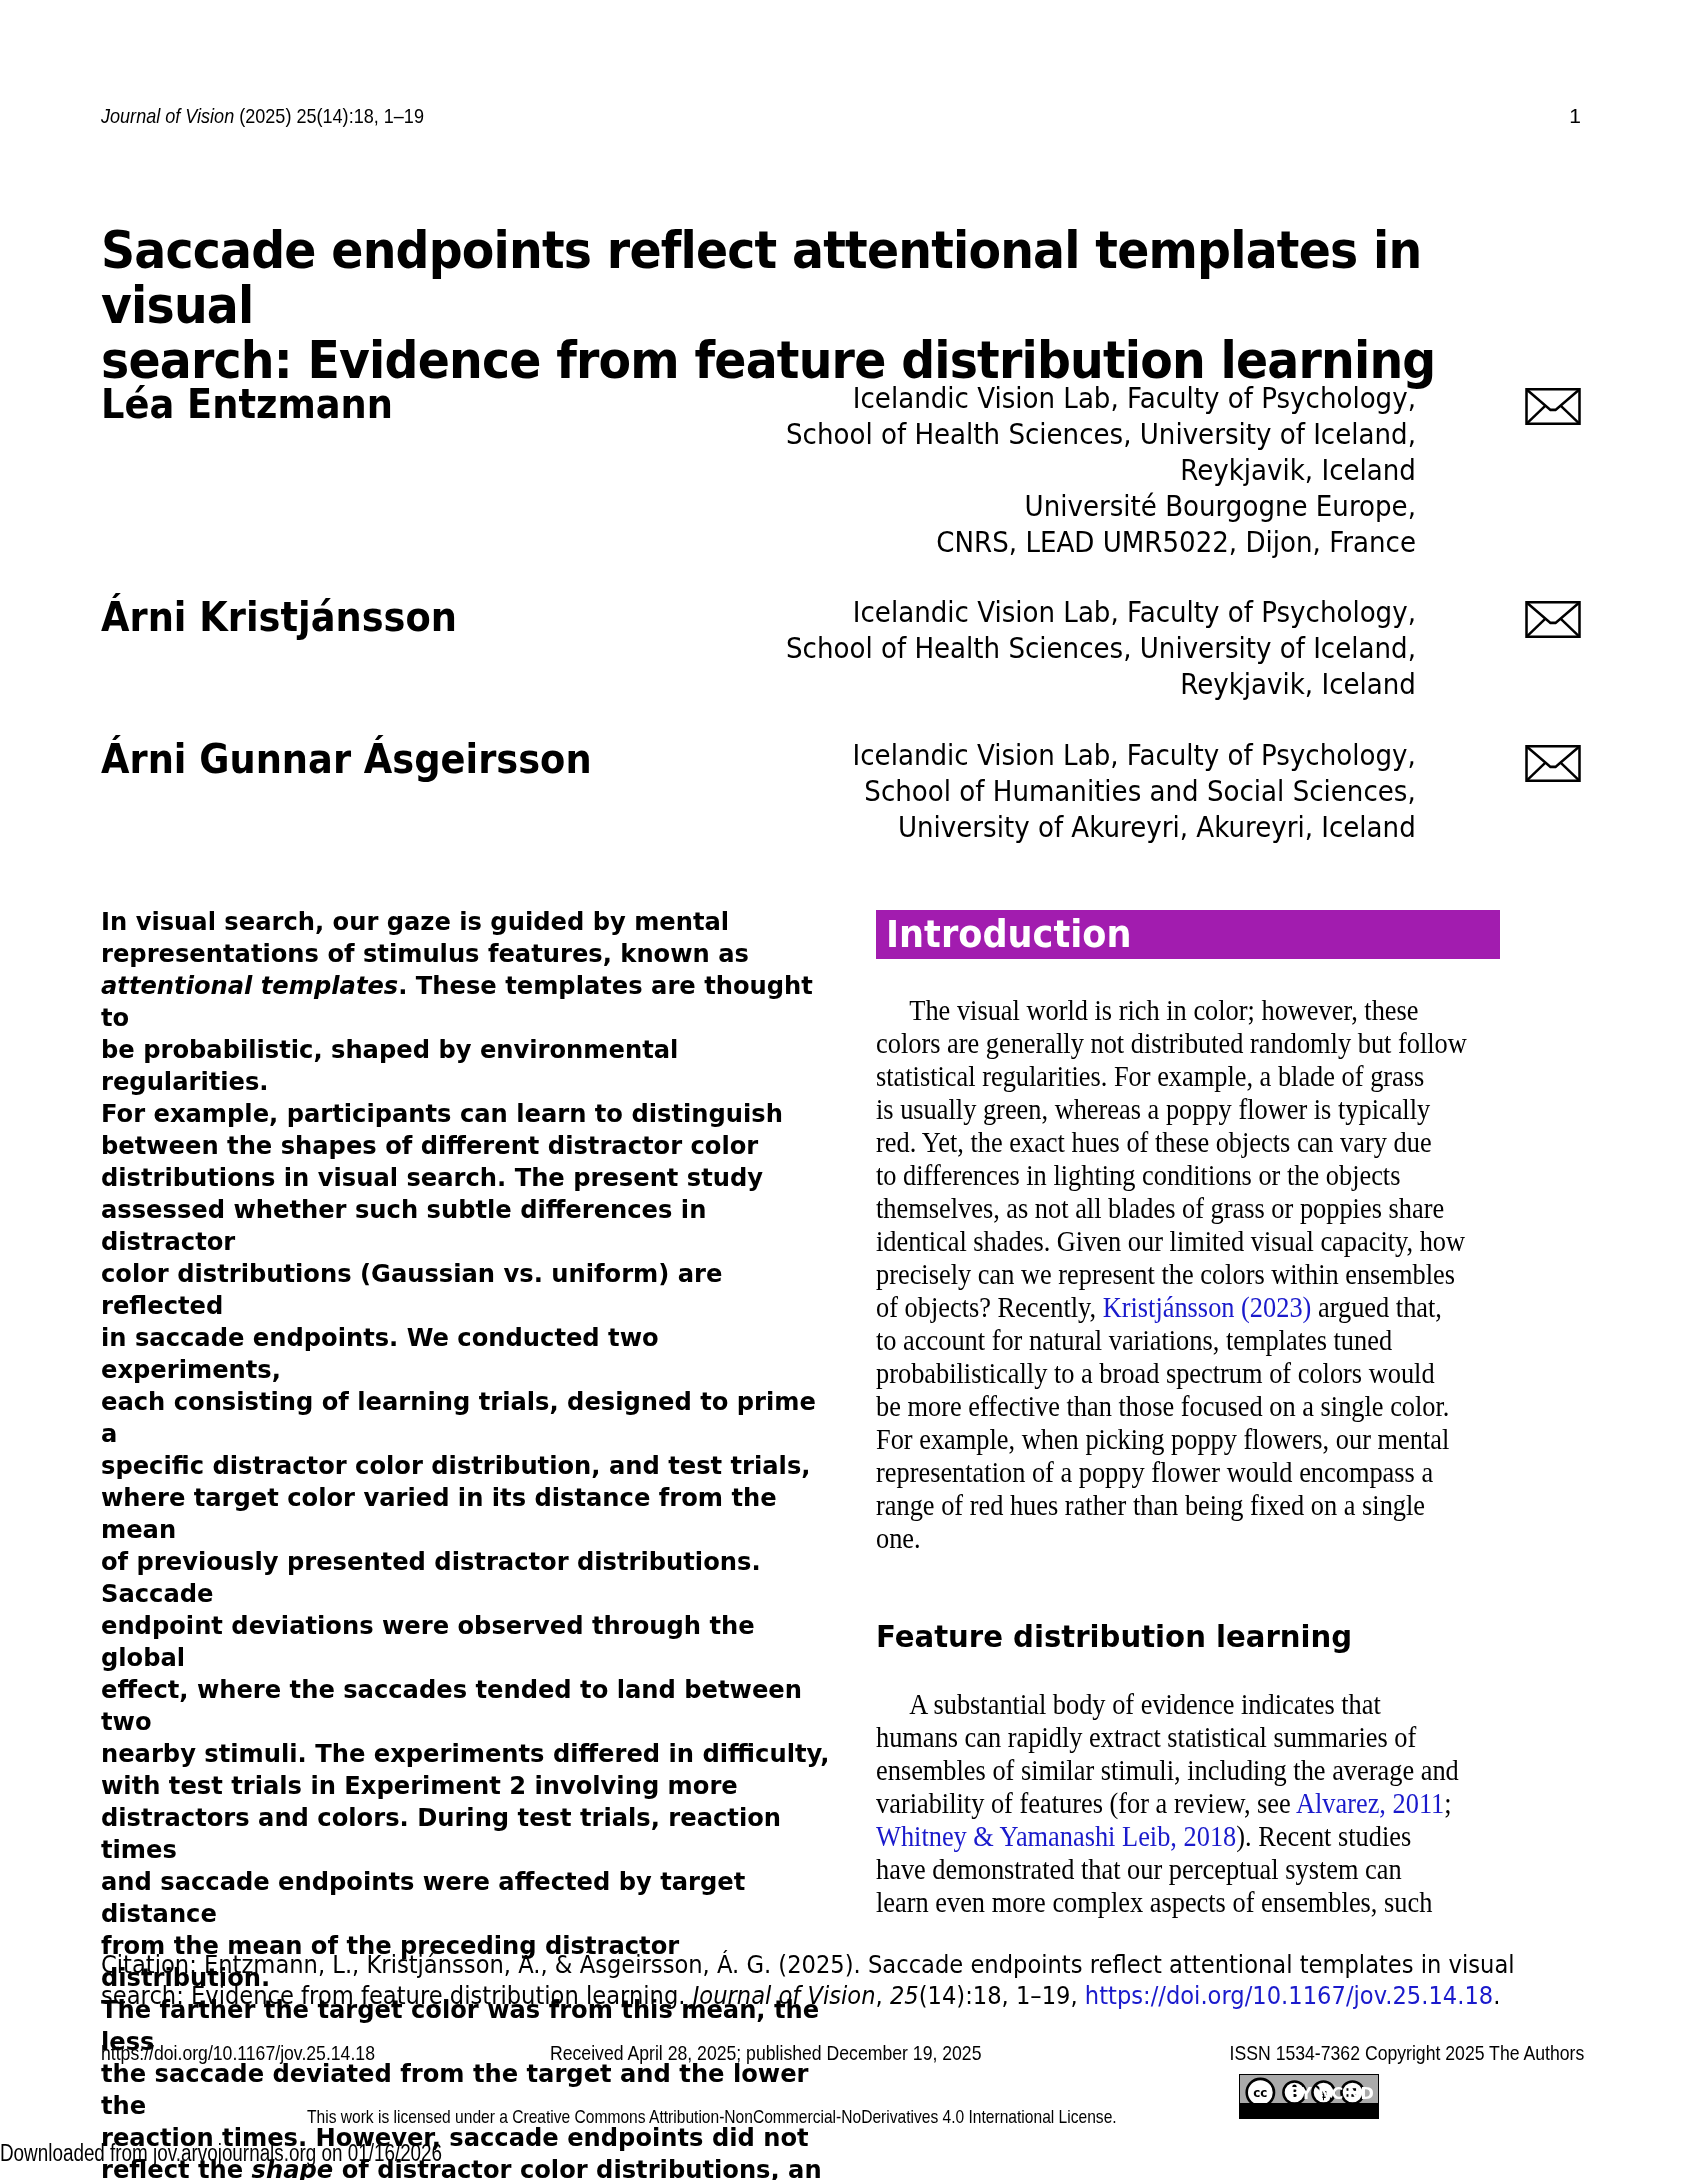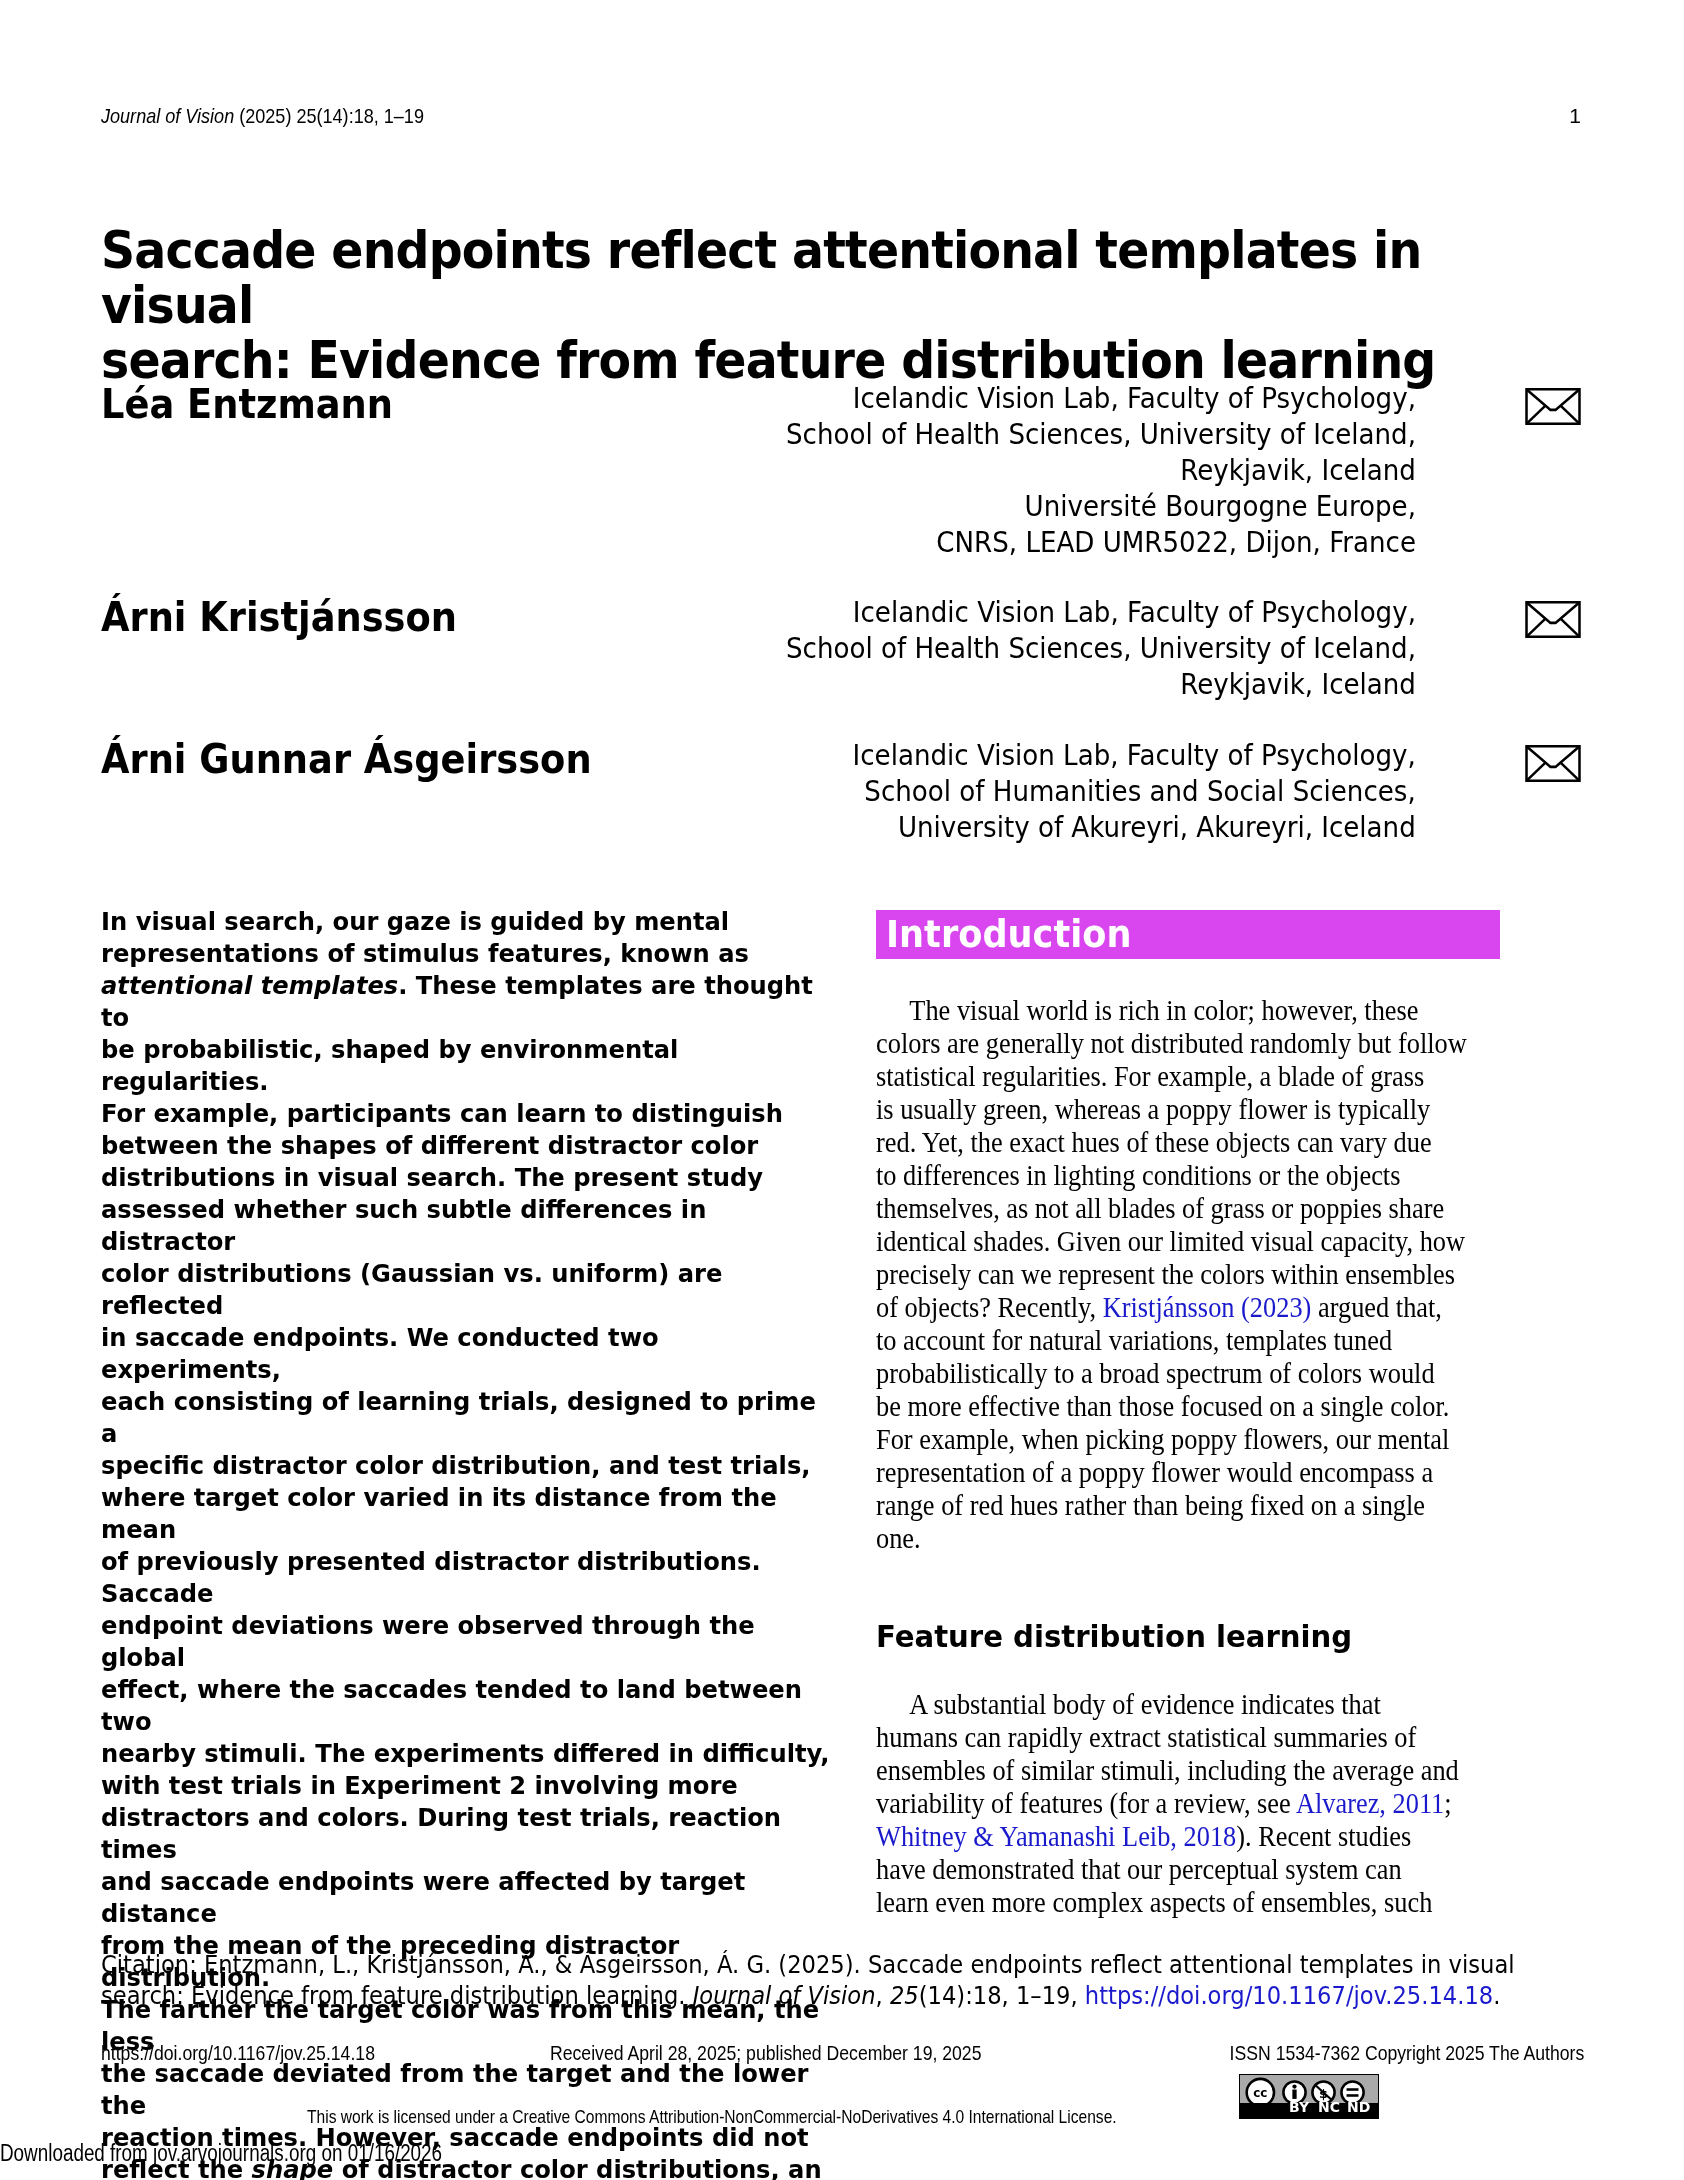--- a/index.html
+++ b/index.html
@@ -14,40 +14,40 @@
   .page-num { right: 104px; top: 104px; font-size: 21px; }
 
   .title { left: 101px; top: 223px; width: 1482px; font-size: 51px; font-weight: bold; line-height: 55px; letter-spacing: -0.9px; transform: scaleX(0.93); transform-origin: left top; }
 
   .author-name { left: 101px; font-size: 40px; font-weight: bold; transform: scaleX(0.92); transform-origin: left top; }
   .affil { right: 269px; text-align: right; font-size: 29px; line-height: 36px; transform: scaleX(0.9); transform-origin: right top; }
   .envelope { left: 1525px; width: 56px; height: 37px; }
 
   .abstract { left: 101px; top: 905px; width: 733px; font-size: 25.6px; line-height: 32px; font-weight: bold; transform: scaleX(0.945); transform-origin: left top; width: 775px; }
 
-  .intro-bar { left: 876px; top: 910px; width: 624px; height: 49px; background: #d946ef; }
+  .intro-bar { left: 876px; top: 910px; width: 624px; height: 49px; background: #a21caf; }
   .intro-bar span { position: absolute; left: 10.2px; top: 3.4px; color: #fff; font-size: 37px; font-weight: bold; line-height: 43px; transform: scaleX(0.95); transform-origin: left top; }
 
   .body-text { left: 876px; width: 767px; font-size: 28.5px; line-height: 33px; transform: scaleX(0.925); transform-origin: left top; }
   .link { color: #1a1acc; }
 
   .subhead { left: 876px; top: 1618px; font-size: 31px; font-weight: bold; transform: scaleX(0.94); transform-origin: left top; }
 
   .citation { left: 101px; top: 1949px; width: 1618px; font-size: 25px; line-height: 31px; transform: scaleX(0.905); transform-origin: left top; }
   .citation .i { font-style: italic; }
 
   .footer-row { top: 2041px; font-size: 21px; transform: scaleX(0.84); }
   .foot-doi { left: 101px; transform-origin: left top; }
   .foot-received { left: 550px; transform-origin: left top; }
   .foot-issn { right: 101px; transform-origin: right top; }
 
   .license { left: 307px; top: 2106px; font-size: 19px; transform: scaleX(0.82); transform-origin: left top; }
   .cc-badge { left: 1239px; top: 2074px; width: 140px; height: 45px; background: #aaaaaa; border: 1.7px solid #000; box-sizing: border-box; }
   .cc-badge .bottom { position: absolute; left: 0; right: 0; bottom: 0; height: 15.3px; background: #000; }
-  .cc-badge .lbl { position: absolute; bottom: 3px; color: #fff; font-size: 14px; font-weight: bold; }
+  .cc-badge .lbl { position: absolute; bottom: 15px; color: #fff; font-size: 16px; font-weight: bold; }
   .downloaded { left: 0; top: 2140px; font-size: 23px; transform: scaleX(0.82); transform-origin: left top; }
 </style>
 </head>
 <body>
 
 <div class="abs running-head sans">
   <span class="journal">Journal of Vision</span><span> (2025) 25(14):18, 1–19</span>
 </div>
 <div class="abs page-num sans">1</div>
 

